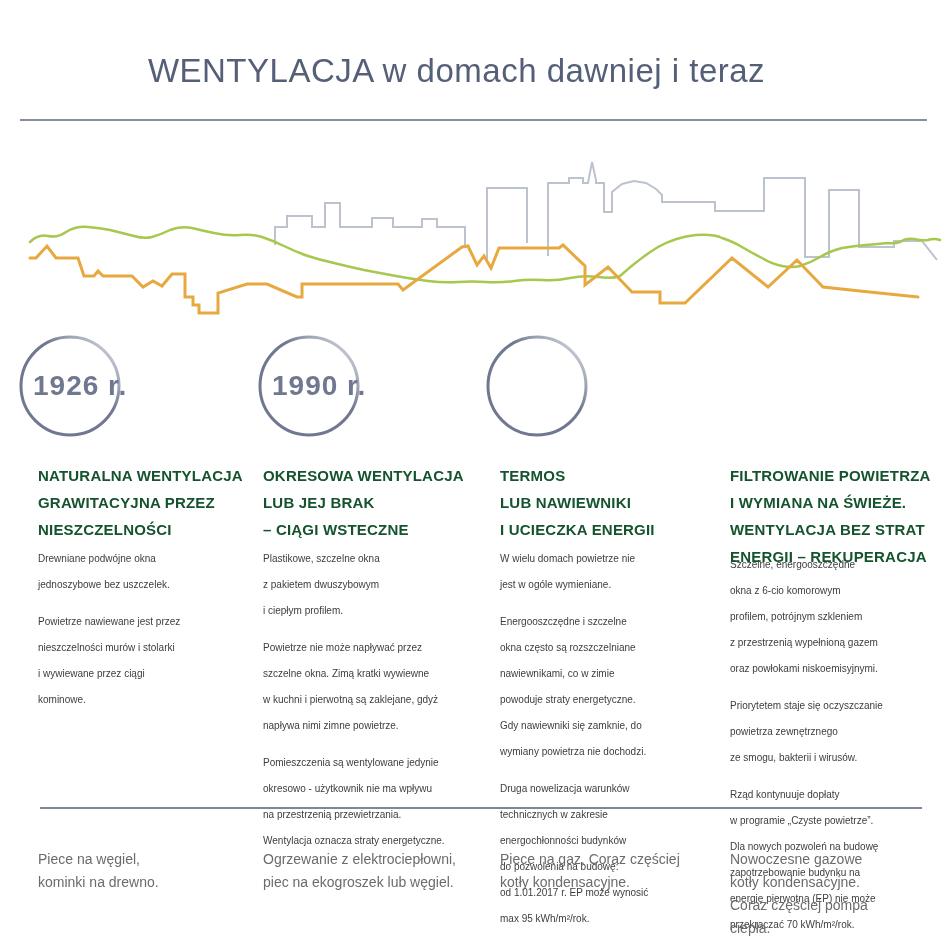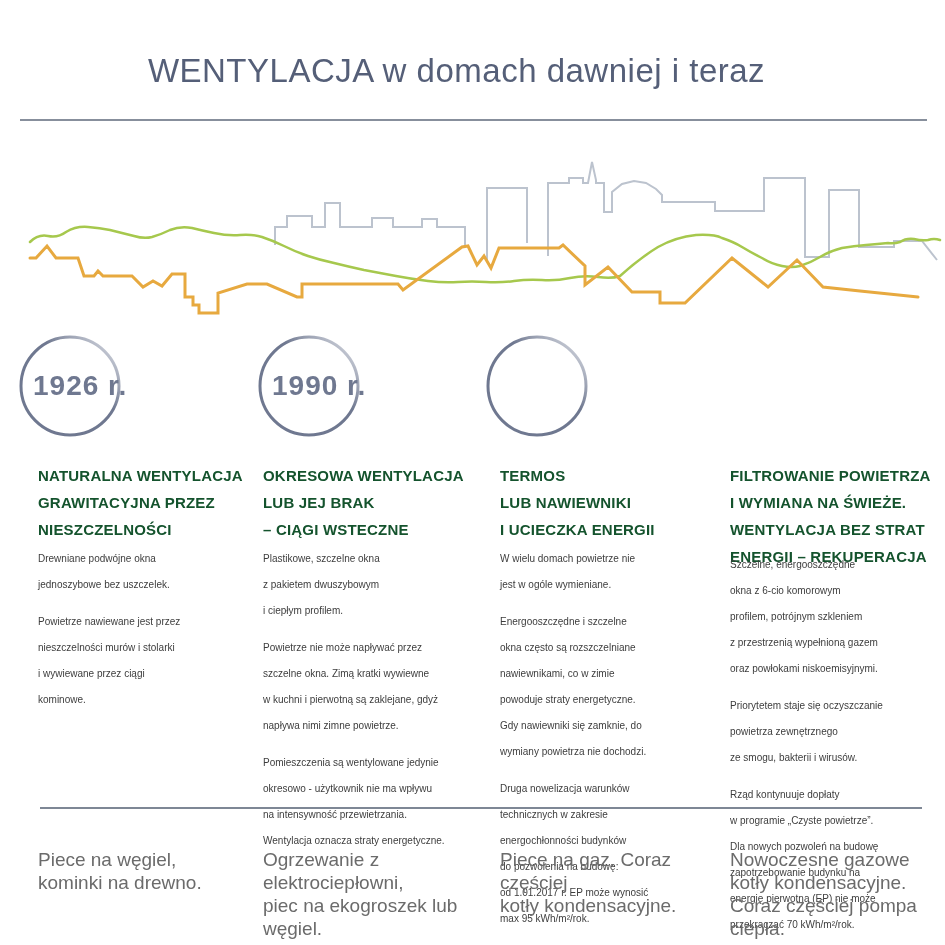--- a/index.html
+++ b/index.html
@@ -33,21 +33,21 @@
     white-space:pre-line; letter-spacing:0.2px;
   }
   .col-body { position:absolute; top:528px; width:245px; }
   .c4 .col-body { top:534px; }
   .col-body p {
     margin:0 0 11px 0; font-size:10px; line-height:26px; color:#3d3d3d;
     white-space:pre-line;
   }
   .footer-note {
     position:absolute; top:830px; width:235px;
-    font-size:19px; line-height:23px; color:#6b6b6b; white-space:pre-line;
+    font-size:14px; line-height:23px; color:#6b6b6b; white-space:pre-line;
   }
 </style>
 </head>
 <body>
 
 <div class="page">
 
   <h1 class="title">WENTYLACJA w domach dawniej i teraz</h1>
 
   <div class="rule rule-top"></div>
@@ -114,21 +114,21 @@
     <div class="col-body">
       <p>Plastikowe, szczelne okna
 z pakietem dwuszybowym
 i ciepłym profilem.</p>
       <p>Powietrze nie może napływać przez
 szczelne okna. Zimą kratki wywiewne
 w kuchni i pierwotną są zaklejane, gdyż
 napływa nimi zimne powietrze.</p>
       <p>Pomieszczenia są wentylowane jedynie
 okresowo - użytkownik nie ma wpływu
-na intensywność przewietrzania.
+na przestrzenią przewietrzania.
 Wentylacja oznacza straty energetyczne.</p>
     </div>
     <div class="footer-note">Ogrzewanie z elektrociepłowni,
 piec na ekogroszek lub węgiel.</div>
   </div>
 
   
   <div class="col c3">
     <h2 class="col-heading">TERMOS
 LUB NAWIEWNIKI

